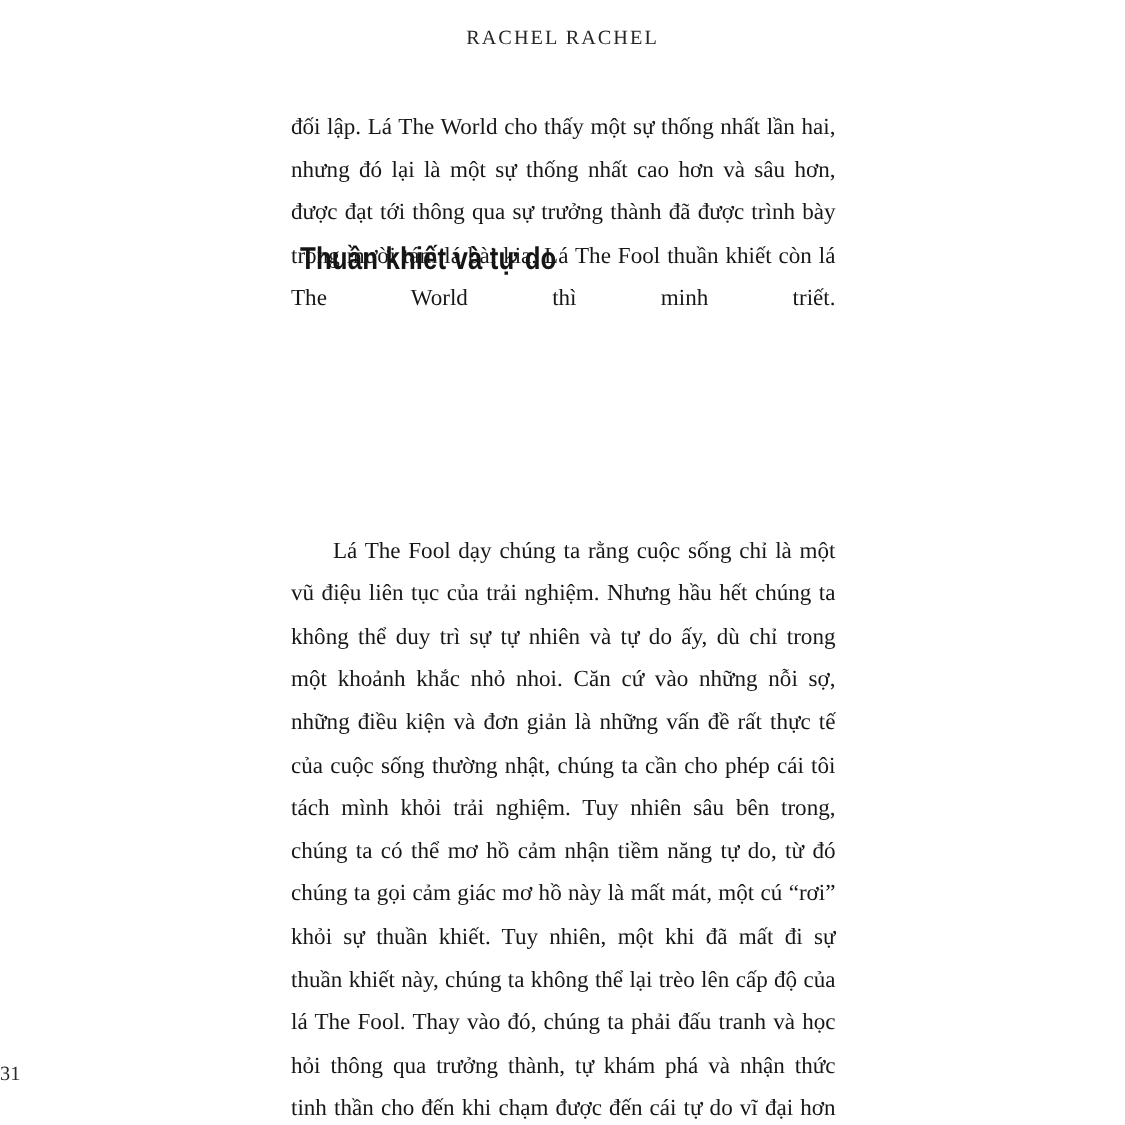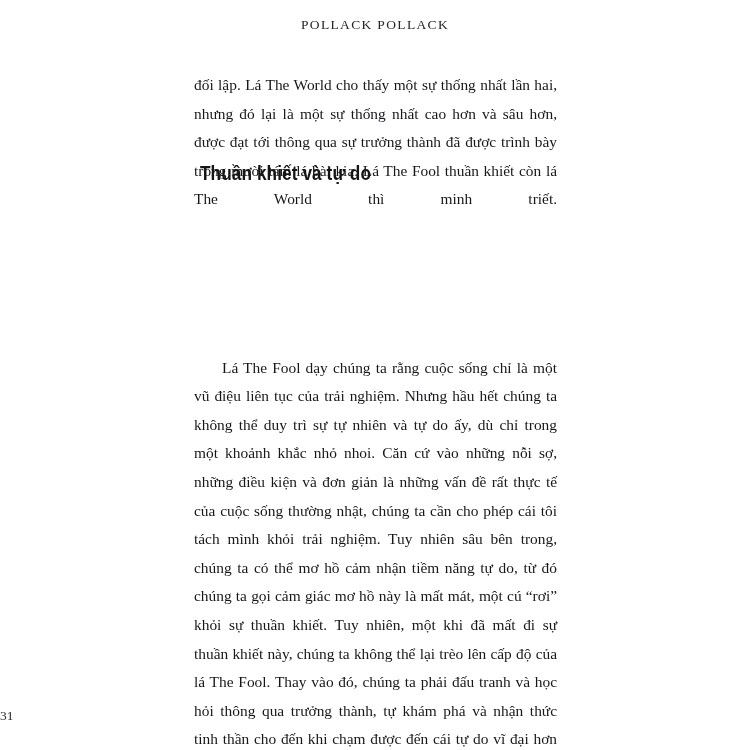--- a/index.html
+++ b/index.html
@@ -97,21 +97,21 @@
     font-size: 13.5px;
     color: #2a2a2a;
     line-height: 1.2;
   }
 </style>
 </head>
 <body>
 
 <div class="page">
 
-  <div class="running-head">POLLACK POLLACK</div>
+  <div class="running-head">RACHEL RACHEL</div>
 
   <div class="text-block">
 
     <p class="para">đối lập. Lá The World cho thấy một sự thống nhất lần hai, nhưng đó lại là một sự thống nhất cao hơn và sâu hơn, được đạt tới thông qua sự trưởng thành đã được trình bày trong mười tám lá bài kia. Lá The Fool thuần khiết còn lá The World thì minh triết.</p>
 
     <div style="height:77px"></div>
 
     <p class="para indent">Lá The Fool dạy chúng ta rằng cuộc sống chỉ là một vũ điệu liên tục của trải nghiệm. Nhưng hầu hết chúng ta không thể duy trì sự tự nhiên và tự do ấy, dù chỉ trong một khoảnh khắc nhỏ nhoi. Căn cứ vào những nỗi sợ, những điều kiện và đơn giản là những vấn đề rất thực tế của cuộc sống thường nhật, chúng ta cần cho phép cái tôi tách mình khỏi trải nghiệm. Tuy nhiên sâu bên trong, chúng ta có thể mơ hồ cảm nhận tiềm năng tự do, từ đó chúng ta gọi cảm giác mơ hồ này là mất mát, một cú “rơi” khỏi sự thuần khiết. Tuy nhiên, một khi đã mất đi sự thuần khiết này, chúng ta không thể lại trèo lên cấp độ của lá The Fool. Thay vào đó, chúng ta phải đấu tranh và học hỏi thông qua trưởng thành, tự khám phá và nhận thức tinh thần cho đến khi chạm được đến cái tự do vĩ đại hơn của lá The World.</p>
 
   </div>

